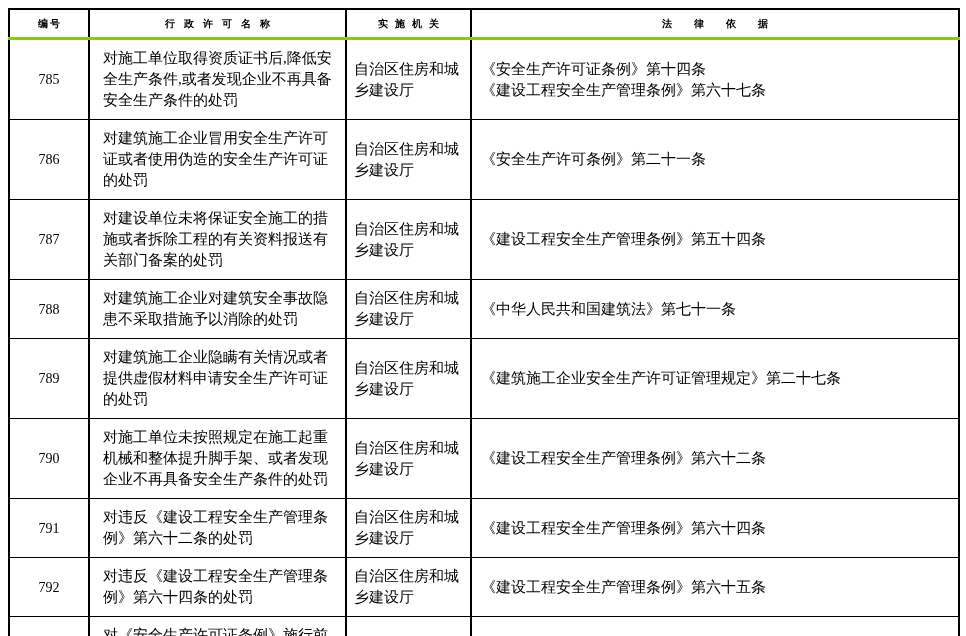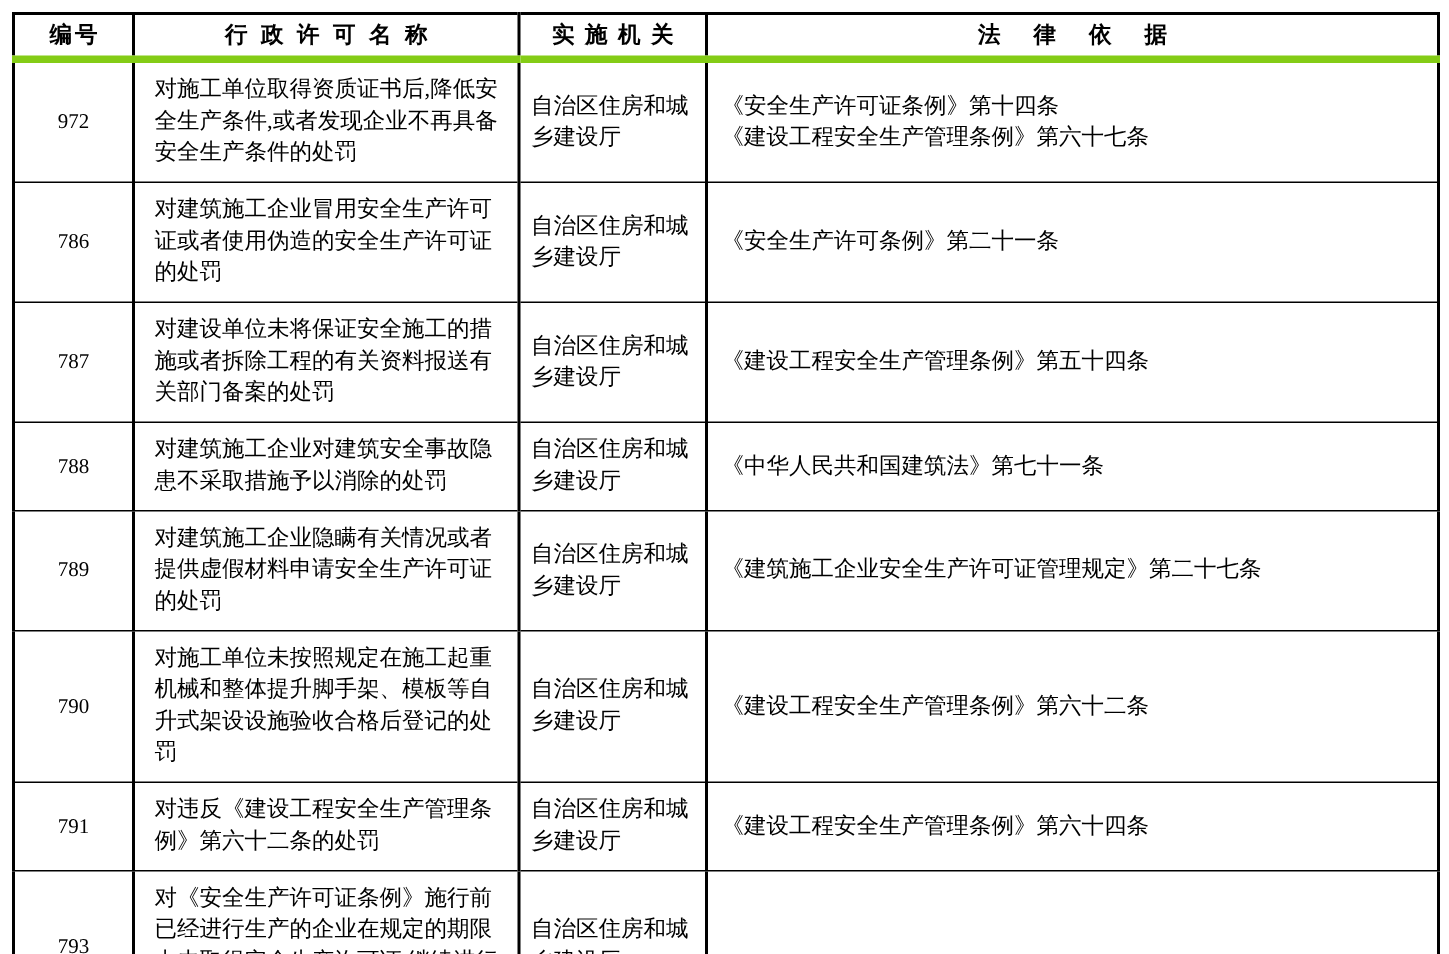--- a/index.html
+++ b/index.html
@@ -24,22 +24,22 @@
     border: 2px solid #000;
   }
   th, td {
     border: 1px solid #000;
     border-left-width: 2px;
     border-right-width: 2px;
     vertical-align: middle;
     padding: 0;
   }
   thead th {
-    border-bottom: 5px solid #84cc16;
-    font-size: 15px;
+    border-bottom: 3px solid #84cc16;
+    font-size: 10px;
     font-weight: bold;
     height: 27px;
     text-align: center;
     white-space: nowrap;
   }
   .th-id    { letter-spacing: 2px;  text-indent: 2px; }
   .th-name  { letter-spacing: 9px;  text-indent: 9px; }
   .th-agency{ letter-spacing: 7px;  text-indent: 7px; }
   .th-legal { letter-spacing: 22px; text-indent: 22px; margin-left: 12px; }
   td {
@@ -70,21 +70,21 @@
     <thead>
       <tr>
         <th class="th-id">编号</th>
         <th class="th-name">行政许可名称</th>
         <th class="th-agency">实施机关</th>
         <th class="th-legal">法律依据</th>
       </tr>
     </thead>
     <tbody>
   <tr>
-    <td class="c-id">972</td>
+    <td class="c-id">785</td>
     <td class="c-name">对施工单位取得资质证书后,降低安全生产条件,或者发现企业不再具备安全生产条件的处罚</td>
     <td class="c-agency">自治区住房和城乡建设厅</td>
     <td class="c-legal">
             <div>《安全生产许可证条例》第十四条</div>
             <div>《建设工程安全生产管理条例》第六十七条</div>
           </td>
   </tr>
 
   <tr>
     <td class="c-id">786</td>
@@ -117,36 +117,44 @@
     <td class="c-id">789</td>
     <td class="c-name">对建筑施工企业隐瞒有关情况或者提供虚假材料申请安全生产许可证的处罚</td>
     <td class="c-agency">自治区住房和城乡建设厅</td>
     <td class="c-legal">
             <div>《建筑施工企业安全生产许可证管理规定》第二十七条</div>
           </td>
   </tr>
 
   <tr>
     <td class="c-id">790</td>
-    <td class="c-name">对施工单位未按照规定在施工起重机械和整体提升脚手架、模板等自升式架设设施验收合格后登记的处罚</td>
+    <td class="c-name">对施工单位未按照规定在施工起重机械和整体提升脚手架、或者发现企业不再具备安全生产条件的处罚</td>
     <td class="c-agency">自治区住房和城乡建设厅</td>
     <td class="c-legal">
             <div>《建设工程安全生产管理条例》第六十二条</div>
           </td>
   </tr>
 
   <tr>
     <td class="c-id">791</td>
     <td class="c-name">对违反《建设工程安全生产管理条例》第六十二条的处罚</td>
     <td class="c-agency">自治区住房和城乡建设厅</td>
     <td class="c-legal">
             <div>《建设工程安全生产管理条例》第六十四条</div>
           </td>
   </tr>
 
+  <tr>
+    <td class="c-id">792</td>
+    <td class="c-name">对违反《建设工程安全生产管理条例》第六十四条的处罚</td>
+    <td class="c-agency">自治区住房和城乡建设厅</td>
+    <td class="c-legal">
+            <div>《建设工程安全生产管理条例》第六十五条</div>
+          </td>
+  </tr>
 
   <tr>
     <td class="c-id">793</td>
     <td class="c-name">对《安全生产许可证条例》施行前已经进行生产的企业在规定的期限内未取得安全生产许可证,继续进行生产的处罚</td>
     <td class="c-agency">自治区住房和城乡建设厅</td>
     <td class="c-legal"></td>
   </tr>
 </tbody>
   </table>
 </div>

